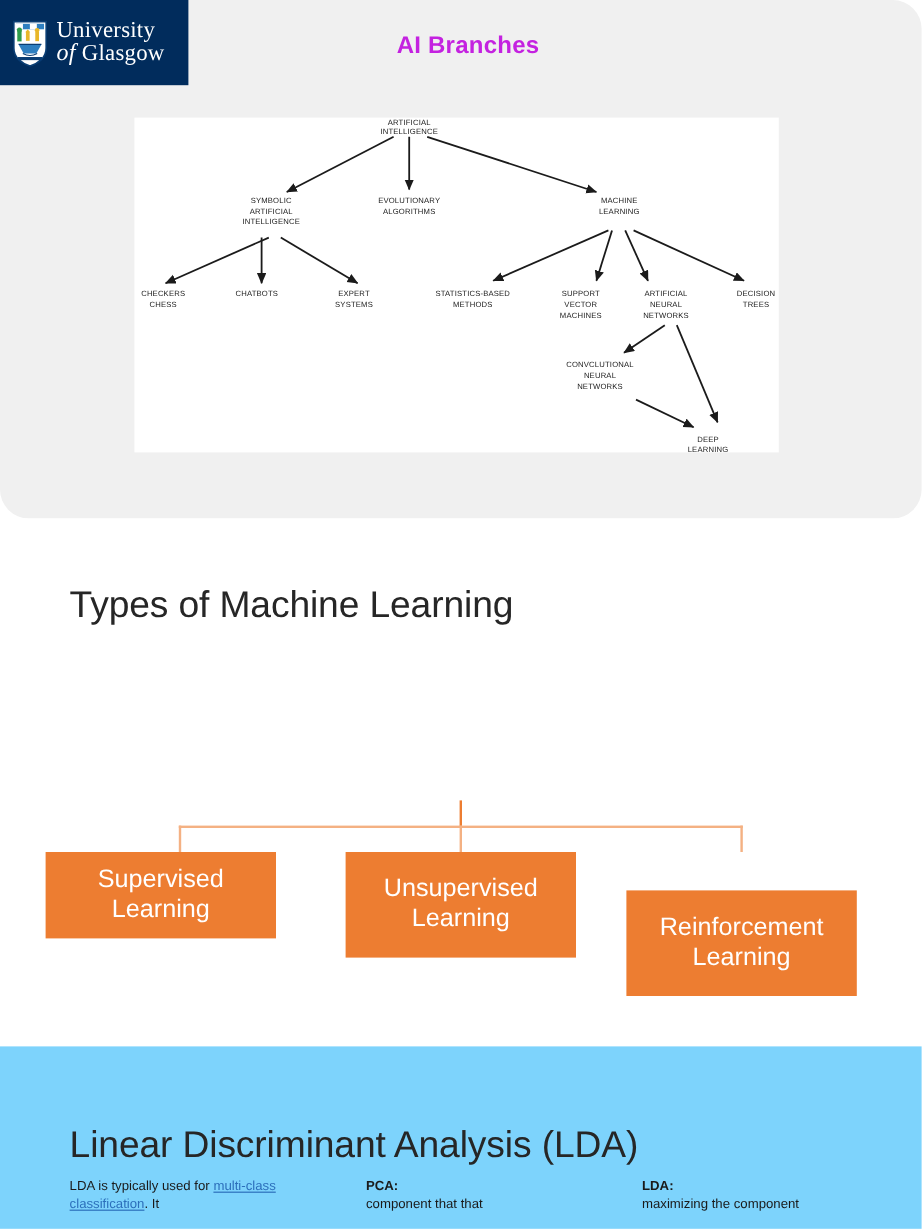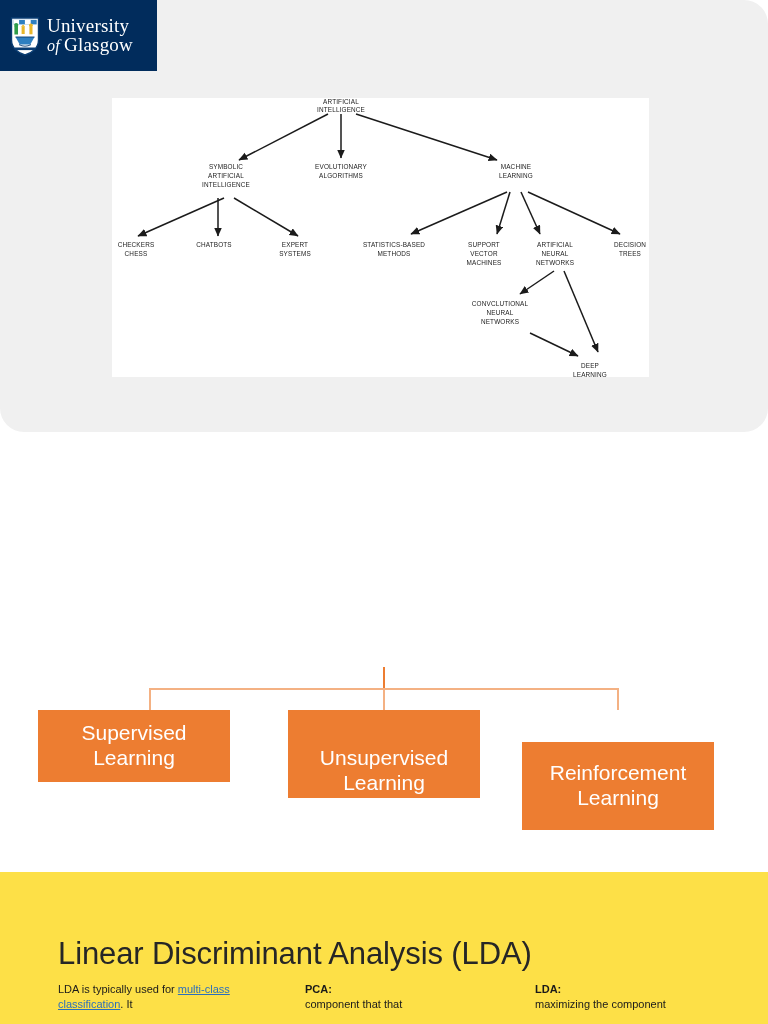--- a/index.html
+++ b/index.html
@@ -46,21 +46,21 @@
   #uofg-logo .wordmark {
     display: flex;
     flex-direction: column;
     justify-content: center;
     color: #ffffff;
     font-family: "Liberation Serif", serif;
     line-height: 0.96;
   }
   #uofg-logo .wm-l1 { font-size: 19px; letter-spacing: .2px; }
   #uofg-logo .wm-l2 { font-size: 19px; letter-spacing: .2px; }
-  #uofg-logo .wm-l2 .of { font-style: italic; font-size: 16px; }
+  #uofg-logo .wm-l2 .of { font-style: italic; font-size: 20px; }
 
   #ai-branches-title {
     position: absolute;
     left: 190px;
     top: 27px;
     width: 400px;
     text-align: center;
     font-size: 20px;
     font-weight: bold;
     color: #c422e0;
@@ -123,40 +123,40 @@
     font-size: 21px;
     line-height: 1.18;
     box-sizing: border-box;
     padding: 2px 4px;
   }
   .node-root { background: #4472c4; }
   .node-leaf { background: #ed7d31; }
 
   #node-root  { left: 288px; top: 0px;   width: 192px; height: 100px; }
   #node-sup   { left: 38px;  top: 143px; width: 192px; height: 72px;  }
-  #node-unsup { left: 288px; top: 143px; width: 192px; height: 88px; align-items: flex-end;  }
+  #node-unsup { left: 288px; top: 143px; width: 192px; height: 88px;  }
   #node-rl    { left: 522px; top: 143px; width: 192px; height: 88px; margin-top: 32px;  }
 
   .conn {
     position: absolute;
     background: #f4b183;
   }
   #conn-stem-top { left: 383px; top: 100px; width: 2px;   height: 22px; background: #ed7d31; }
   #conn-bar      { left: 149px; top: 121px; width: 470px; height: 2px;  }
   #conn-d-left   { left: 149px; top: 121px; width: 2px;   height: 22px; }
   #conn-d-mid    { left: 383px; top: 121px; width: 2px;   height: 22px; }
   #conn-d-right  { left: 617px; top: 121px; width: 2px;   height: 22px; }
 
   
   #slide-lda {
     position: absolute;
     left: 0; top: 872px;
     width: 768px;
     height: 152px;
-    background: #fde047;
+    background: #7dd3fc;
     overflow: hidden;
   }
   #lda-heading {
     position: absolute;
     left: 58px;
     top: 38px;
   }
   .lda-col {
     position: absolute;
     top: 110px;
@@ -191,20 +191,21 @@
       <path d="M5.5 21 h19" stroke="#0a3d73" stroke-width="0.9" fill="none"></path>
       <path d="M9 28.6 q6 3.2 12 0" fill="none" stroke="#0a3d73" stroke-width="0.9"></path>
       <rect x="5" y="31.5" width="20" height="2.6" fill="#0a3d73"></rect>
     </svg>
     <div class="wordmark">
       <span class="wm-l1">University</span>
       <span class="wm-l2"><i class="of">of </i><span>Glasgow</span></span>
     </div>
   </div>
 
+  <div id="ai-branches-title">AI Branches</div>
 
   <div id="ai-diagram">
     <svg width="537" height="279" viewBox="0 0 537 279">
       <defs>
         <marker id="arrow" markerWidth="7" markerHeight="7" refX="5.6" refY="2.6" orient="auto">
           <path d="M0,0 L6,2.6 L0,5.2 z" fill="#1b1b1b"></path>
         </marker>
       </defs>
 
       <line x1="216" y1="16" x2="127" y2="62" stroke="#1b1b1b" stroke-width="1.5" marker-end="url(#arrow)"></line>
@@ -290,20 +291,21 @@
       <g>
         <text class="dg-label" x="478" y="270">DEEP</text>
         <text class="dg-label" x="478" y="279">LEARNING</text>
       </g>
     </svg>
   </div>
 </section>
 
 <section id="slide-types-ml">
 
+  <h2 id="types-ml-heading" class="slide-heading">Types of Machine Learning</h2>
 
   <div id="org-chart">
 
     <div class="conn" id="conn-stem-top"></div>
     <div class="conn" id="conn-bar"></div>
     <div class="conn" id="conn-d-left"></div>
     <div class="conn" id="conn-d-mid"></div>
     <div class="conn" id="conn-d-right"></div>
 
 

